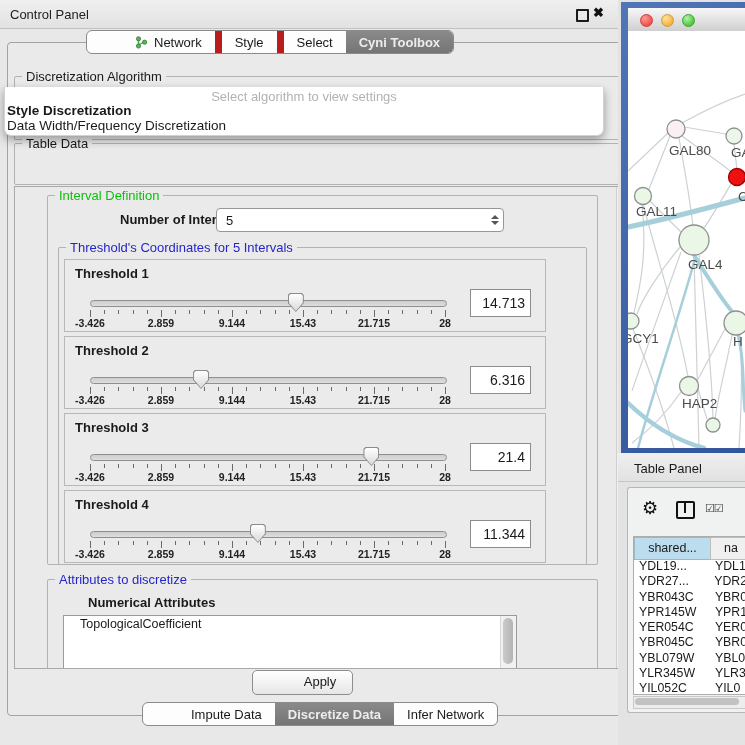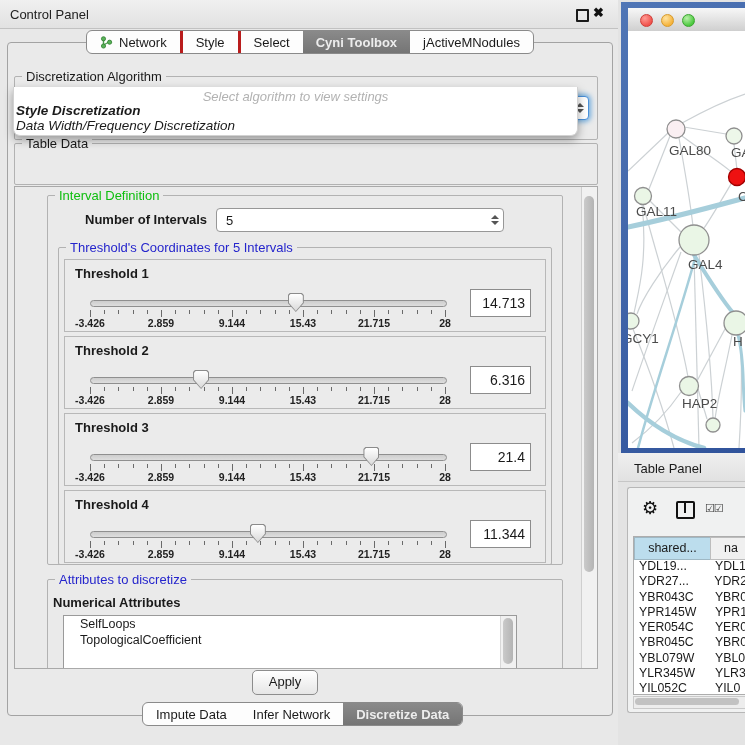--- a/index.html
+++ b/index.html
@@ -1,50 +1,50 @@
 <!DOCTYPE html>
 <html><head>
 <meta charset="utf-8">
 <style>
   html,body{margin:0;padding:0;}
   body{width:745px;height:745px;position:relative;overflow:hidden;
        background:#e8e8e8;font-family:"Liberation Sans",sans-serif;color:#1a1a1a;
        -webkit-font-smoothing:antialiased;}
-  .abs{position:absolute;}
+  .abs{position:absolute;padding-left:35px;}
   
   #titlebar{left:0;top:0;width:618px;height:28px;background:linear-gradient(#f0f0f0,#e2e2e2);
             border-bottom:1px solid #c2c2c2;}
   #titlebar .t{position:absolute;left:10px;top:7px;font-size:13px;color:#222;}
   #float-btn{position:absolute;left:576px;top:9px;width:9px;height:9px;border:2px solid #1a1a1a;border-radius:1px;cursor:pointer;}
   #close-btn{position:absolute;left:593px;top:5px;font-size:13px;font-weight:bold;color:#111;cursor:pointer;}
   #tabpane{left:7px;top:42px;width:604px;height:672px;border:1px solid #a3a3a3;border-radius:4px;background:#eaeaea;}
   
   .seg{display:flex;align-items:stretch;height:22px;background:#fdfdfd;border:1px solid #8a8a8a;
        border-radius:6px;overflow:hidden;font-size:13px;}
   .seg .tab{display:flex;align-items:center;padding:0 13px;color:#1a1a1a;cursor:pointer;white-space:nowrap;}
-  .seg .tab.sep{border-left:3px solid #b91c1c;}
+  .seg .tab.sep{border-left:7px solid #b91c1c;}
   .seg .tab.sel{background:linear-gradient(#8a8a8a,#757575);color:#ededed;border-left:none;font-weight:bold;}
   #top-tabs{left:86px;top:30px;}
   #bottom-tabs{left:142px;top:702px;}
   .net-ico{width:13px;height:13px;margin-right:6px;}
   
   .tb{border:1px solid #b2b2b2;border-radius:2px;}
   .tb>.leg{position:absolute;top:-8px;left:7px;background:#eaeaea;padding:0 4px;font-size:13px;}
   .leg.green{color:#0ebe0e;} .leg.blue{color:#2525cc;} .leg.black{color:#1a1a1a;}
   
   .combo{background:#fff;border:1px solid #979797;border-radius:4px;display:flex;align-items:center;
          font-size:13px;cursor:pointer;}
   .combo .val{flex:1;padding:0 9px;white-space:nowrap;overflow:hidden;}
   .combo .spin{width:16px;display:flex;flex-direction:column;align-items:center;justify-content:center;gap:2px;}
   .arr-up{width:0;height:0;border-left:4px solid transparent;border-right:4px solid transparent;border-bottom:4px solid #555;}
   .arr-dn{width:0;height:0;border-left:4px solid transparent;border-right:4px solid transparent;border-top:4px solid #555;}
   .focusring{box-shadow:0 0 5px 2px #74aede;border-color:#4a90d9;}
   
-  #popup{left:13px;top:87px;width:563px;height:48px;background:#fff;border:1px solid #d2d2d2;border-top:none;
-         border-radius:0 0 7px 7px;box-shadow:0 4px 10px rgba(0,0,0,.35);z-index:30;font-style:italic;}
+  #popup{left:4px;top:87px;width:563px;height:48px;background:#fff;border:1px solid #d2d2d2;border-top:none;
+         border-radius:0 0 7px 7px;box-shadow:0 4px 10px rgba(0,0,0,.35);z-index:30;}
   #popup .hd{position:absolute;left:0;top:2px;width:100%;text-align:center;color:#b2b2b2;font-size:13px;}
   #popup .it{position:absolute;left:2px;font-size:13.5px;white-space:nowrap;cursor:pointer;}
   #popup .it.b{font-weight:bold;}
   
   #clip{left:14px;top:186px;width:582px;height:481px;overflow:hidden;border:1px solid #a9a9a9;background:#eaeaea;}
   .vsb{position:absolute;top:0;right:0;width:15px;height:100%;background:#f1f1f1;border-left:1px solid #cfcfcf;}
   .vsb .th{position:absolute;left:2px;width:10px;border-radius:6px;background:linear-gradient(90deg,#cacaca,#b4b4b4);}
   
   .tpanel{position:absolute;left:49px;width:480px;height:71px;border:1px solid #b8b8b8;background:#ebebeb;}
   .tpanel .lbl{position:absolute;left:10px;top:6px;font-weight:bold;font-size:13px;}
@@ -119,23 +119,20 @@
       <span>Network</span>
     </div>
     <div class="tab sep">
       <span>Style</span>
     </div>
     <div class="tab sep">
       <span>Select</span>
     </div>
     <div class="tab sel">
       <span>Cyni Toolbox</span>
-    </div>
-    <div class="tab">
-      <span>jActiveMNodules</span>
     </div>
   </div>
 
 <div class="abs tb" style="left:14px;top:76px;width:582px;height:62px;">
   <span class="leg black">Discretization Algorithm</span>
   <div class="combo focusring" style="position:absolute;left:10px;top:19px;width:562px;height:22px;">
     <span class="val"></span>
     <span class="spin">
         <i class="arr-up"></i>
         <i class="arr-dn"></i>
@@ -356,40 +353,39 @@
     </div>
 
   <div class="abs tb" style="left:32px;top:392px;width:514px;height:110px;">
     <span class="leg blue">Attributes to discretize</span>
   </div>
   <span class="abs" style="left:38px;top:408px;font-weight:bold;font-size:13px;">Numerical Attributes</span>
   <div id="attr-list">
     <div class="vsb" style="border-left:1px solid #d8d8d8;">
       <div class="th" style="top:2px;height:46px;"></div>
     </div>
-  <div class="row">SelfLoops</div>
       <div class="row">TopologicalCoefficient</div>
     </div>
 
   <div class="vsb">
     <div class="th" style="top:9px;height:376px;"></div>
   </div>
 </div>
 
 <div class="abs" id="apply-btn">Apply</div>
 
 <div class="abs seg" id="bottom-tabs" style="z-index:20;">
     <div class="tab">
       <span>Impute Data</span>
     </div>
+    <div class="tab sel">
+      <span>Discretize Data</span>
+    </div>
     <div class="tab">
       <span>Infer Network</span>
-    </div>
-    <div class="tab sel">
-      <span>Discretize Data</span>
     </div>
   </div>
 
 <div class="abs" id="right-bg"></div>
 
 <div class="abs" id="net-window">
   <div id="net-title">
     <span class="light" style="left:12px;background:radial-gradient(circle at 35% 30%,#ff9a93,#f0524c 70%);border:1px solid #ce3e38;"></span>
     <span class="light" style="left:33px;background:radial-gradient(circle at 35% 30%,#ffe3a0,#f5b33c 70%);border:1px solid #d79a2b;"></span>
     <span class="light" style="left:54px;background:radial-gradient(circle at 35% 30%,#b8f0a8,#4cc93f 70%);border:1px solid #3aa52f;"></span>

